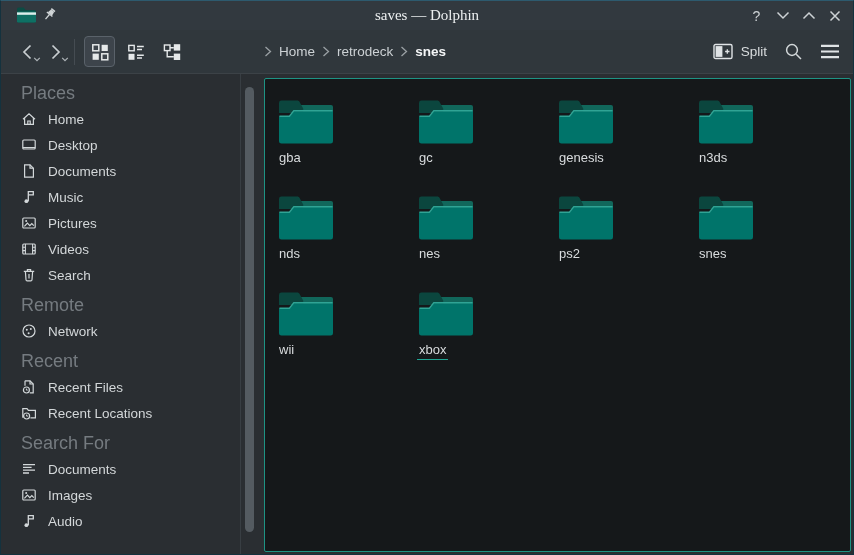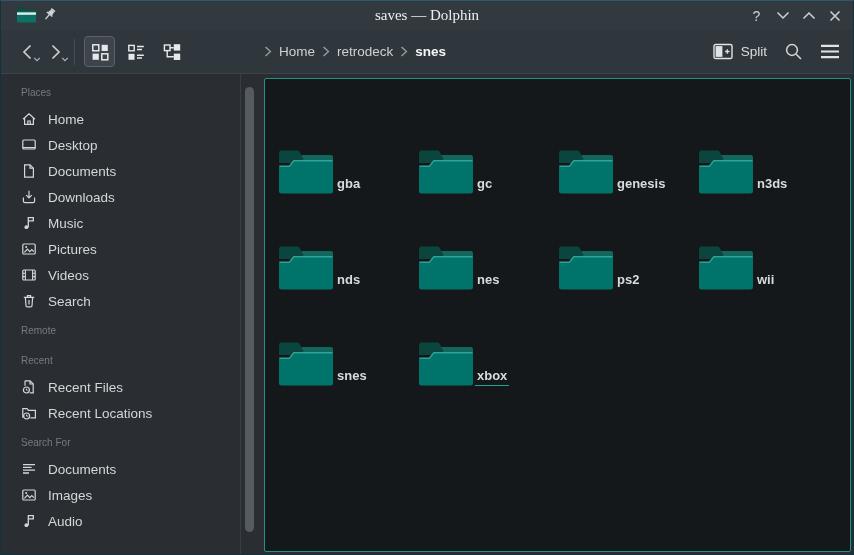--- a/index.html
+++ b/index.html
@@ -30,33 +30,33 @@
   .breadcrumb { position:absolute; left:263px; top:0; height:43px; display:flex; align-items:center;
     gap:7px; font-size:13.5px; color:#ccd1d4; }
   .crumb { cursor:default; }
   .crumb.current { font-weight:bold; color:#f4f6f7; }
   .crumb-sep { display:flex; align-items:center; }
   .tb-right { position:absolute; right:13px; top:0; height:43px; display:flex; align-items:center; gap:17px; }
   .split-btn { display:flex; align-items:center; gap:8px; color:#d8dcde; font-size:13.5px;justify-content:flex-end; }
   
   .content { flex:1; display:flex; position:relative; background:#2a2e32; min-height:0; }
   .sidebar { flex:0 0 263px; position:relative; padding-top:6px; overflow:hidden; }
-  .side-header { height:26px; line-height:26px; padding-left:20px; color:#757b80; font-size:10px; }
+  .side-header { height:26px; line-height:26px; padding-left:20px; color:#757b80; font-size:18px; }
   .side-section.gap { margin-top:4px; }
   .side-item { height:26px; display:flex; align-items:center; padding-left:20px; gap:11px;
     color:#d3d7d9; font-size:13.5px; cursor:default; }
   .side-item .icn { width:16px; height:16px; display:flex; align-items:center; justify-content:center; }
   .side-vline { position:absolute; top:0; bottom:0; left:239px; width:1px; background:#383e43; }
   .side-scrollbar { position:absolute; left:244px; top:13px; width:9px; height:445px;
     border-radius:4.5px; background:#545b61; }
   
   .main-panel { flex:1; margin:4px 2px 2px 0; border:1px solid #1e9384; border-radius:2px;
     background:#15181a; position:relative; overflow:hidden; }
   .folders { display:flex; flex-wrap:wrap; padding:19px 0 0 12px; }
-  .folder-cell { width:140px; height:96px; display:flex; align-items:flex-end; cursor:default;font-weight:bold; }
+  .folder-cell { width:140px; height:96px; display:flex; flex-direction:column; align-items:flex-start; cursor:default; }
   .folder-label { margin-top:6px; font-size:13px; color:#d9dcde; line-height:15px;
     padding:0 2px 2px 2px; border-bottom:1.5px solid transparent; }
   .folder-label.underlined { border-bottom-color:#20a593; }
 </style>
 </head>
 <body>
 
 <div class="window">
 
   <div class="titlebar">
@@ -224,29 +224,20 @@
               <svg width="16" height="16" viewBox="0 0 16 16">
                 <path d="M3.6 1.8 h5.4 l3.4 3.4 V14.2 H3.6 z" fill="none" stroke="#d3d8da" stroke-width="1.2"></path>
                 <path d="M9 1.8 v3.4 h3.4" fill="none" stroke="#d3d8da" stroke-width="1.2"></path>
               </svg>
             </span>
             <span>Documents</span>
           </div>
           <div class="side-item">
             <span class="icn">
               <svg width="16" height="16" viewBox="0 0 16 16">
-                <path d="M8 1.8 v7 M5.2 6.2 L8 9 L10.8 6.2" fill="none" stroke="#d3d8da" stroke-width="1.2"></path>
-                <path d="M2.4 8.6 v3.4 a1.6 1.6 0 0 0 1.6 1.6 h8 a1.6 1.6 0 0 0 1.6 -1.6 V8.6" fill="none" stroke="#d3d8da" stroke-width="1.2"></path>
-              </svg>
-            </span>
-            <span>Downloads</span>
-          </div>
-          <div class="side-item">
-            <span class="icn">
-              <svg width="16" height="16" viewBox="0 0 16 16">
                 <circle cx="5.4" cy="12.2" r="1.9" fill="#d3d8da"></circle>
                 <path d="M7.3 12.2 V2.6 l5 0 v3.2 h-5" fill="none" stroke="#d3d8da" stroke-width="1.3"></path>
               </svg>
             </span>
             <span>Music</span>
           </div>
           <div class="side-item">
             <span class="icn">
               <svg width="16" height="16" viewBox="0 0 16 16">
                 <rect x="1.8" y="3" width="12.4" height="10" rx="1" fill="none" stroke="#d3d8da" stroke-width="1.2"></rect>
@@ -270,20 +261,31 @@
               <svg width="16" height="16" viewBox="0 0 16 16">
                 <path d="M4.4 4.6 l0.6 8.2 a1.2 1.2 0 0 0 1.2 1.1 h3.6 a1.2 1.2 0 0 0 1.2 -1.1 l0.6 -8.2" fill="none" stroke="#d3d8da" stroke-width="1.2"></path>
                 <path d="M2.8 4.4 h10.4 M6.4 4.2 V2.6 h3.2 v1.6 M8 7 v4.4" fill="none" stroke="#d3d8da" stroke-width="1.2"></path>
               </svg>
             </span>
             <span>Search</span>
           </div>
         </div>
         <div class="side-section gap">
           <div class="side-header">Remote</div>
+          <div class="side-item">
+            <span class="icn">
+              <svg width="16" height="16" viewBox="0 0 16 16">
+                <circle cx="8" cy="8" r="6" fill="none" stroke="#d3d8da" stroke-width="1.2"></circle>
+                <circle cx="5.8" cy="6.8" r="1" fill="#d3d8da"></circle>
+                <circle cx="9.8" cy="6" r="1" fill="#d3d8da"></circle>
+                <circle cx="7.6" cy="10.2" r="1" fill="#d3d8da"></circle>
+              </svg>
+            </span>
+            <span>Network</span>
+          </div>
         </div>
         <div class="side-section gap">
           <div class="side-header">Recent</div>
           <div class="side-item">
             <span class="icn">
               <svg width="16" height="16" viewBox="0 0 16 16">
                 <path d="M4 1.8 h5 l3.2 3.2 V13.8 H8.8 M4 1.8 v5" fill="none" stroke="#d3d8da" stroke-width="1.2"></path>
                 <path d="M9 1.8 v3.2 h3.2" fill="none" stroke="#d3d8da" stroke-width="1.2"></path>
                 <circle cx="5.4" cy="11" r="3" fill="none" stroke="#d3d8da" stroke-width="1.2"></circle>
                 <path d="M5.4 9.6 v1.5 h1.3" fill="none" stroke="#d3d8da" stroke-width="1"></path>
@@ -414,32 +416,32 @@
           </div>
           <div class="folder-cell">
             <span style="display: flex;">
               <svg width="58" height="46" viewBox="0 0 58 46">
      <path d="M22 7 h32 a2 2 0 0 1 2 2 v6 H22 z" fill="#11675b"></path>
      <path d="M2 5 a2.4 2.4 0 0 1 2.4 -2.4 h15.8 c1.1 0 1.9 .5 2.4 1.5 l3.6 6.5 v4.4 H2 z" fill="#0b463e"></path>
      <path d="M2 18.6 h10.6 l4.4 -5.4 H56 v30 a2.4 2.4 0 0 1 -2.4 2.4 H4.4 A2.4 2.4 0 0 1 2 43.2 z" fill="#00746a"></path>
      <path d="M2.4 18.2 h10 l4.4 -5.4 H55.6" fill="none" stroke="#2fa495" stroke-width="1.4"></path>
    </svg>
             </span>
+            <div class="folder-label">snes</div>
+          </div>
+          <div class="folder-cell">
+            <span style="display: flex;">
+              <svg width="58" height="46" viewBox="0 0 58 46">
+     <path d="M22 7 h32 a2 2 0 0 1 2 2 v6 H22 z" fill="#11675b"></path>
+     <path d="M2 5 a2.4 2.4 0 0 1 2.4 -2.4 h15.8 c1.1 0 1.9 .5 2.4 1.5 l3.6 6.5 v4.4 H2 z" fill="#0b463e"></path>
+     <path d="M2 18.6 h10.6 l4.4 -5.4 H56 v30 a2.4 2.4 0 0 1 -2.4 2.4 H4.4 A2.4 2.4 0 0 1 2 43.2 z" fill="#00746a"></path>
+     <path d="M2.4 18.2 h10 l4.4 -5.4 H55.6" fill="none" stroke="#2fa495" stroke-width="1.4"></path>
+   </svg>
+            </span>
             <div class="folder-label">wii</div>
-          </div>
-          <div class="folder-cell">
-            <span style="display: flex;">
-              <svg width="58" height="46" viewBox="0 0 58 46">
-     <path d="M22 7 h32 a2 2 0 0 1 2 2 v6 H22 z" fill="#11675b"></path>
-     <path d="M2 5 a2.4 2.4 0 0 1 2.4 -2.4 h15.8 c1.1 0 1.9 .5 2.4 1.5 l3.6 6.5 v4.4 H2 z" fill="#0b463e"></path>
-     <path d="M2 18.6 h10.6 l4.4 -5.4 H56 v30 a2.4 2.4 0 0 1 -2.4 2.4 H4.4 A2.4 2.4 0 0 1 2 43.2 z" fill="#00746a"></path>
-     <path d="M2.4 18.2 h10 l4.4 -5.4 H55.6" fill="none" stroke="#2fa495" stroke-width="1.4"></path>
-   </svg>
-            </span>
-            <div class="folder-label">snes</div>
           </div>
           <div class="folder-cell">
             <span style="display: flex;">
               <svg width="58" height="46" viewBox="0 0 58 46">
      <path d="M22 7 h32 a2 2 0 0 1 2 2 v6 H22 z" fill="#11675b"></path>
      <path d="M2 5 a2.4 2.4 0 0 1 2.4 -2.4 h15.8 c1.1 0 1.9 .5 2.4 1.5 l3.6 6.5 v4.4 H2 z" fill="#0b463e"></path>
      <path d="M2 18.6 h10.6 l4.4 -5.4 H56 v30 a2.4 2.4 0 0 1 -2.4 2.4 H4.4 A2.4 2.4 0 0 1 2 43.2 z" fill="#00746a"></path>
      <path d="M2.4 18.2 h10 l4.4 -5.4 H55.6" fill="none" stroke="#2fa495" stroke-width="1.4"></path>
    </svg>
             </span>

